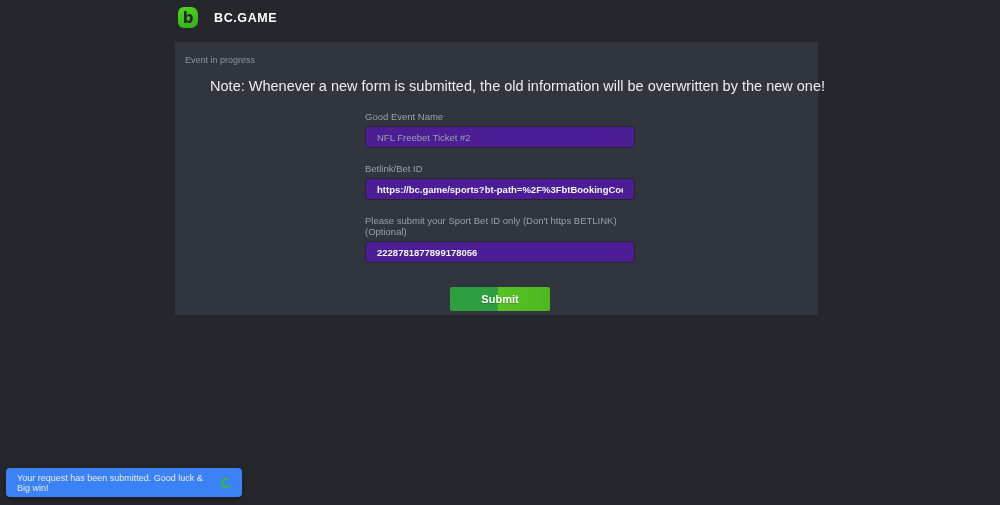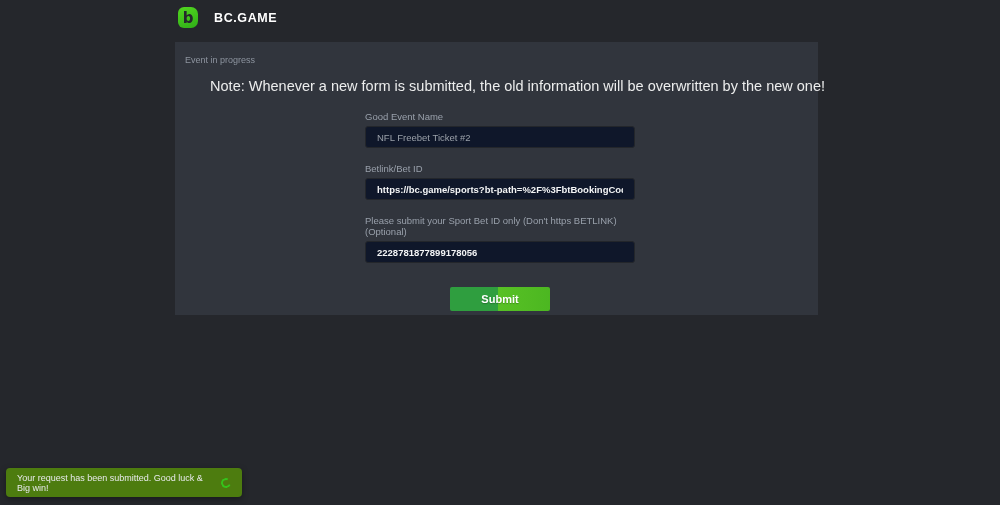--- a/index.html
+++ b/index.html
@@ -49,21 +49,21 @@
 
   
   .form-area {
     position: absolute; left: 190px; top: 69px; width: 270px;
   }
   .field-label {
     font-size: 9.5px; color: #99a0ab; margin-bottom: 4px;
   }
   .field-input {
     width: 270px; height: 22px;
-    background: #0f172a;
+    background: #4c1d95;
     border: 1px solid #23262b;
     border-radius: 3px;
     padding: 0 11px;
     font-family: "Liberation Sans", "DejaVu Sans", sans-serif;
     font-size: 9.5px;
     outline: none;
     display: block;
     margin-bottom: 15px;
   }
   .field-input.muted { color: #9aa0a9; font-weight: normal; }
@@ -76,21 +76,21 @@
     background: linear-gradient(90deg, #2f9e3f 0%, #2f9e3f 48%, #58c125 48%, #4cb721 100%);
     color: #ffffff; font-weight: bold; font-size: 11px;
     font-family: "Liberation Sans", "DejaVu Sans", sans-serif;
     cursor: pointer;
     text-shadow: 0 1px 1px rgba(0,0,0,0.25);
   }
 
   
   .toast {
     position: absolute; left: 6px; top: 468px; width: 236px; height: 29px;
-    background: #4d7c0f;
+    background: #3b82f6;
     border-radius: 4px;
     display: flex; align-items: center;
     padding: 0 11px;
     box-shadow: 0 2px 6px rgba(0,0,0,0.35);
   }
   .toast-text { font-size: 9px; color: #e8eaec; flex: 1; }
   .toast-spinner {
     width: 10px; height: 10px;
     border: 2.5px solid #35c31b;
     border-right-color: transparent;

